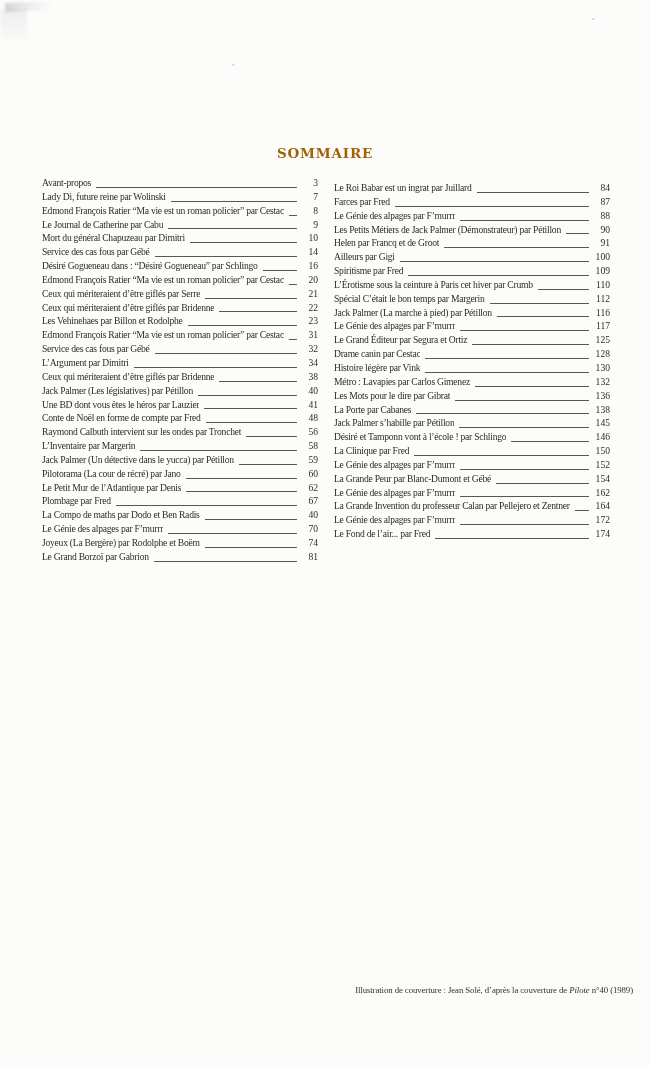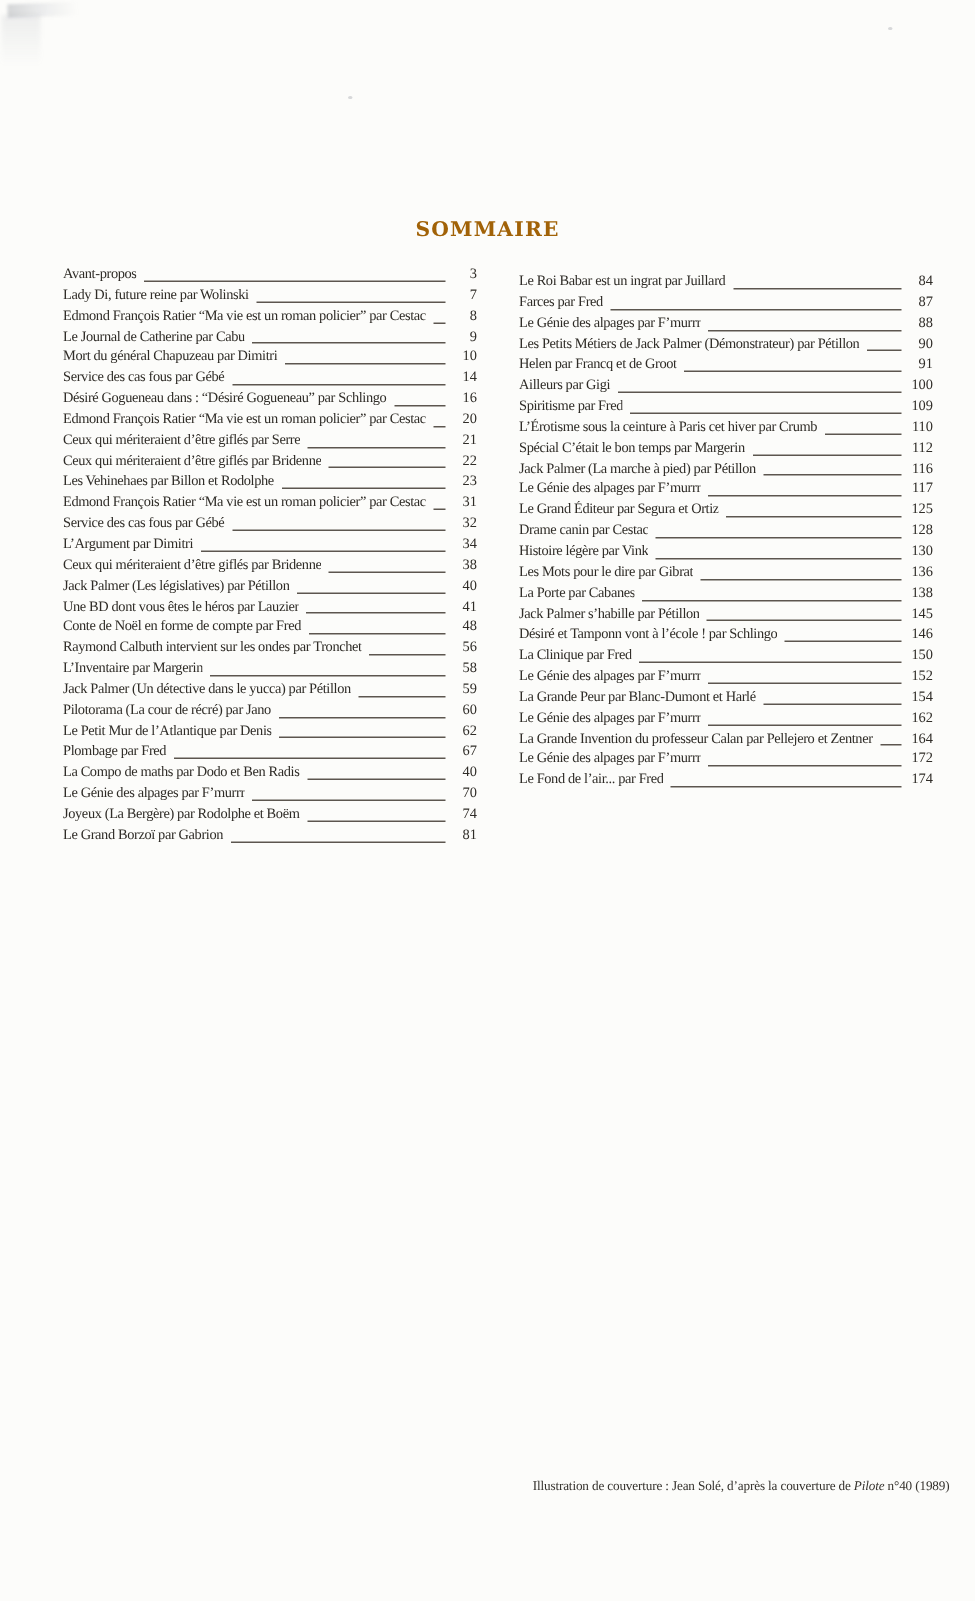--- a/index.html
+++ b/index.html
@@ -38,21 +38,21 @@
     position:absolute;top:145px;left:0;right:0;
     text-align:center;
     font-family:"DejaVu Serif", serif;
     font-weight:700;
     font-size:13.5px;
     letter-spacing:.8px;
     color:#a16207;
   }
   .columns{
     position:absolute;top:177px;left:42px;
-    display:flex;gap:28px;
+    display:flex;gap:16px;
   }
   .col{width:276px;display:flex;flex-direction:column;}
   .col-right{margin-top:5px;}
   .row{
     display:flex;align-items:baseline;
     height:13.85px;
     font-size:9.6px;
     letter-spacing:-.25px;
     white-space:nowrap;
     color:#2f2c27;
@@ -296,20 +296,25 @@
     <span class="label">Drame canin par Cestac</span>
     <span class="filler"></span>
     <span class="pagenum">128</span>
   </div>
         <div class="row">
     <span class="label">Histoire légère par Vink</span>
     <span class="filler"></span>
     <span class="pagenum">130</span>
   </div>
         <div class="row">
+    <span class="label">Métro : Lavapies par Carlos Gimenez</span>
+    <span class="filler"></span>
+    <span class="pagenum">132</span>
+  </div>
+        <div class="row">
     <span class="label">Les Mots pour le dire par Gibrat</span>
     <span class="filler"></span>
     <span class="pagenum">136</span>
   </div>
         <div class="row">
     <span class="label">La Porte par Cabanes</span>
     <span class="filler"></span>
     <span class="pagenum">138</span>
   </div>
         <div class="row">
@@ -326,21 +331,21 @@
     <span class="label">La Clinique par Fred</span>
     <span class="filler"></span>
     <span class="pagenum">150</span>
   </div>
         <div class="row">
     <span class="label">Le Génie des alpages par F’murrr</span>
     <span class="filler"></span>
     <span class="pagenum">152</span>
   </div>
         <div class="row">
-    <span class="label">La Grande Peur par Blanc-Dumont et Harlé</span>
+    <span class="label">La Grande Peur par Blanc-Dumont et Gébé</span>
     <span class="filler"></span>
     <span class="pagenum">154</span>
   </div>
         <div class="row">
     <span class="label">Le Génie des alpages par F’murrr</span>
     <span class="filler"></span>
     <span class="pagenum">162</span>
   </div>
         <div class="row">
     <span class="label">La Grande Invention du professeur Calan par Pellejero et Zentner</span>

